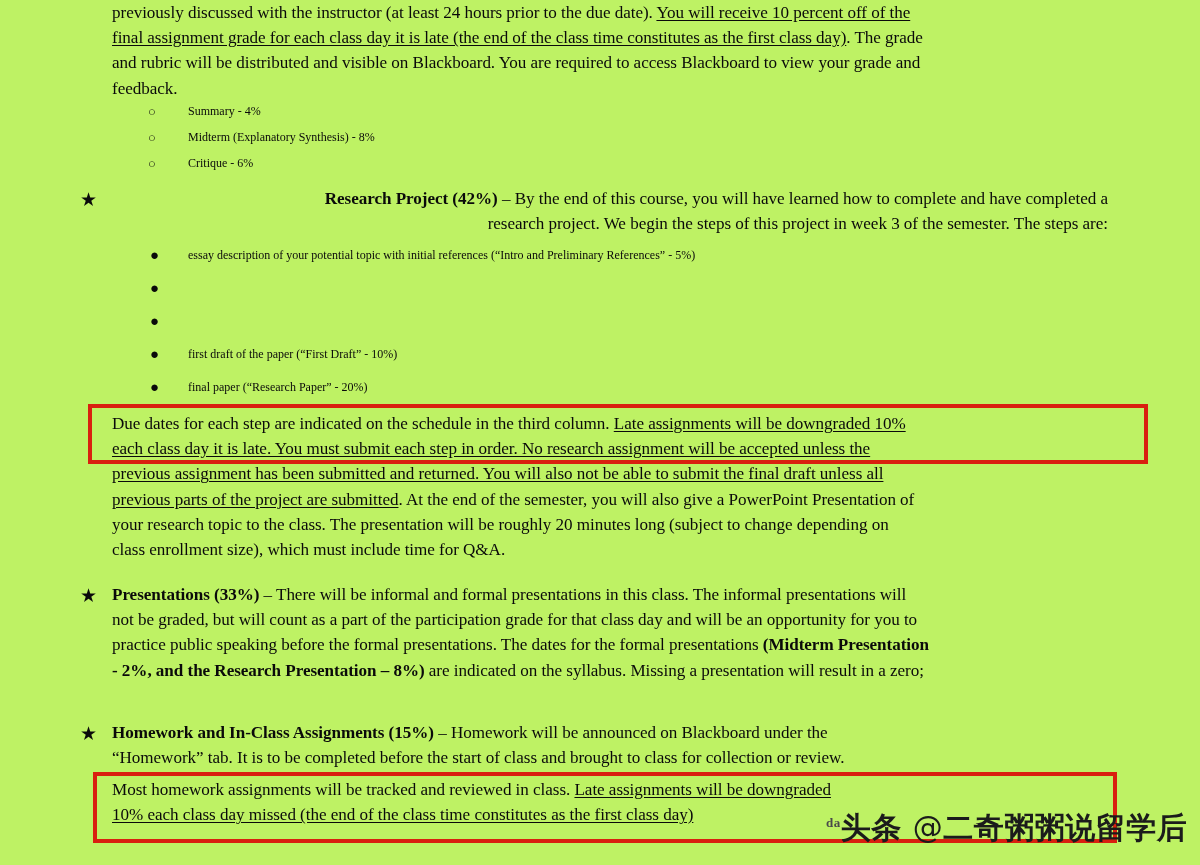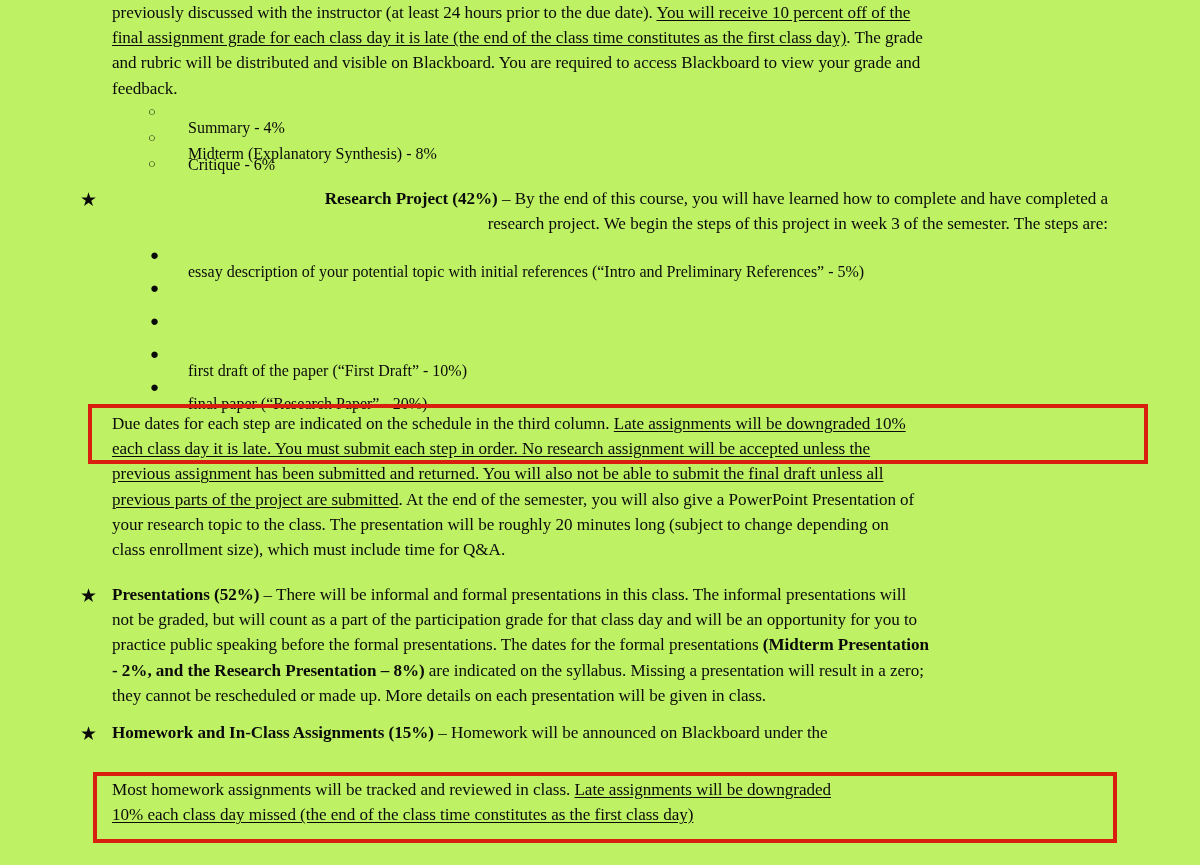--- a/index.html
+++ b/index.html
@@ -27,24 +27,23 @@
     letter-spacing: -0.05px;
     text-align: left;
     color: #0a0a0a;
   }
   .u { text-decoration: underline; text-underline-offset: 1.5px; }
   .b { font-weight: bold; }
 
   
   .bullet-row {
     position: absolute;
-    font-size: 16px;
+    font-size: 12px;
     line-height: 25.2px;
     color: #0a0a0a;
-    margin-top: 16px;
   }
   .marker {
     position: absolute;
     font-size: 17.1px;
     line-height: 25.2px;
     color: #0a0a0a;
   }
   .marker.star {
     font-size: 19px;
     line-height: 25px;
@@ -102,21 +101,21 @@
     <span>feedback.</span>
   </div>
 
   <div class="marker circle" style="left:148px; top:98px;">○</div>
   <div class="bullet-row" style="left:188px; top:99px; width:700px;">Summary - 4%</div>
 
   <div class="marker circle" style="left:148px; top:124px;">○</div>
   <div class="bullet-row" style="left:188px; top:125px; width:700px;">Midterm (Explanatory Synthesis) - 8%</div>
 
   <div class="marker circle" style="left:148px; top:150px;">○</div>
-  <div class="bullet-row" style="left:188px; top:136px; width:700px;">Critique - 6%</div>
+  <div class="bullet-row" style="left:188px; top:151px; width:700px;">Critique - 6%</div>
 
   <div class="marker star" style="left:80px; top:187px;">★</div>
   <div class="para" style="left:112px; top:186px; width:996px;text-align:right;">
     <span class="b">Research Project (42%)</span><span> – </span><span>By the end of this course, you will have learned how to complete and have completed a</span><br>
     <span>research project. We begin the steps of this project in week 3 of the semester.  The steps are:</span>
   </div>
 
   <div class="marker disc" style="left:150px; top:242px;">●</div>
   <div class="bullet-row" style="left:188px; top:243px; width:920px;">essay description of your potential topic with initial references (“Intro and Preliminary References” - 5%)</div>
 
@@ -136,33 +135,36 @@
     <span class="u">previous assignment has been submitted and returned.  You will also not be able to submit the final draft unless all</span><br>
     <span class="u">previous parts of the project are submitted</span><span>.  At the end of the semester, you will also give a PowerPoint Presentation of</span><br>
     <span>your research topic to the class. The presentation will be roughly 20 minutes long (subject to change depending on</span><br>
     <span>class enrollment size), which must include time for Q&amp;A.</span>
   </div>
 
   <div class="redbox" style="left:88px; top:404px; width:1060px; height:60px;"></div>
 
   <div class="marker star" style="left:80px; top:583px;">★</div>
   <div class="para" style="left:112px; top:582px; width:1000px;">
-    <span class="b">Presentations (52%)</span><span> – </span><span>There will be informal and formal presentations in this class.  The informal presentations will</span><br>
+    <span class="b">Presentations (33%)</span><span> – </span><span>There will be informal and formal presentations in this class.  The informal presentations will</span><br>
     <span>not be graded, but will count as a part of the participation grade for that class day and will be an opportunity for you to</span><br>
     <span>practice public speaking before the formal presentations.  The dates for the formal presentations </span><span class="b">(Midterm Presentation</span><br>
     <span class="b">- 2%, and the Research Presentation – 8%)</span><span> are indicated on the syllabus.  Missing a presentation will result in a zero;</span><br>
-    <span>they cannot be rescheduled or made up.  More details on each presentation will be given in class.</span>
   </div>
 
   <div class="marker star" style="left:80px; top:721px;">★</div>
   <div class="para" style="left:112px; top:720px; width:1000px;">
     <span class="b">Homework and In-Class Assignments (15%)</span><span> –  </span><span>Homework will be announced on Blackboard under the</span><br>
+    <span>“Homework” tab. It is to be completed before the start of class and brought to class for collection or review.</span>
   </div>
 
   <div class="para" style="left:112px; top:777px; width:1000px;">
     <span>Most homework assignments will be tracked and reviewed in class. </span><span class="u">Late assignments will be downgraded</span><br>
     <span class="u">10% each class day missed (the end of the class time constitutes as the first class day)</span>
   </div>
 
   <div class="redbox" style="left:93px; top:772px; width:1024px; height:71px;"></div>
 
+  <div class="watermark" style="left:826px; top:806px;">
+    <span class="wm-ghost">da</span><span>头条</span>&nbsp;<span class="wm-at">@</span><span>二奇粥粥说留学后</span>
+  </div>
 
 </div>
 
 </body></html>

